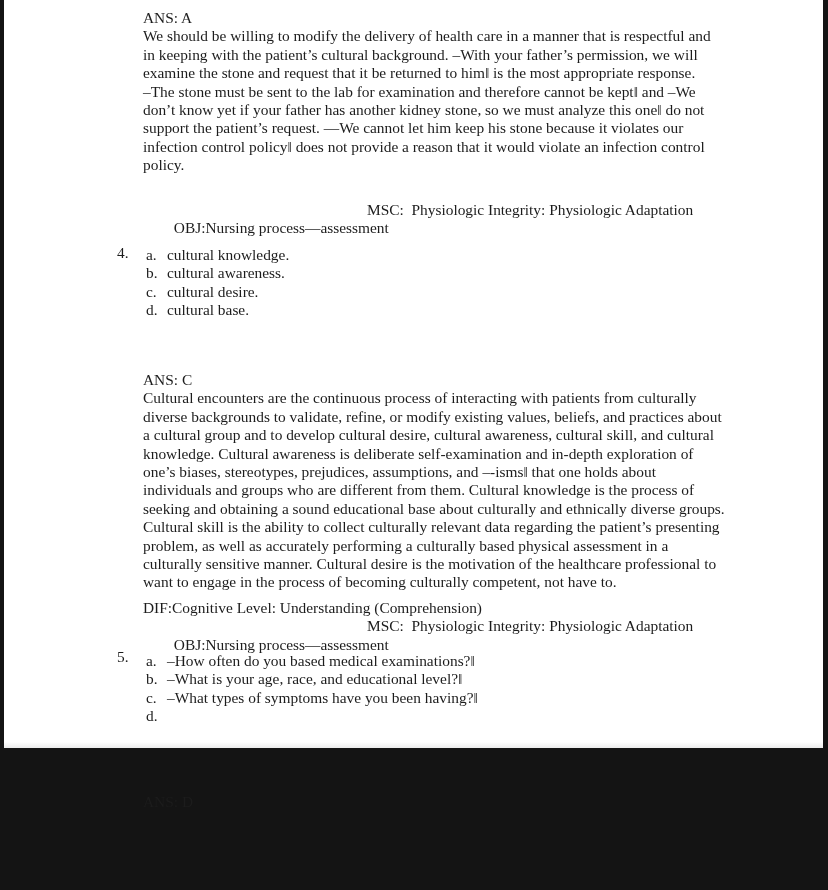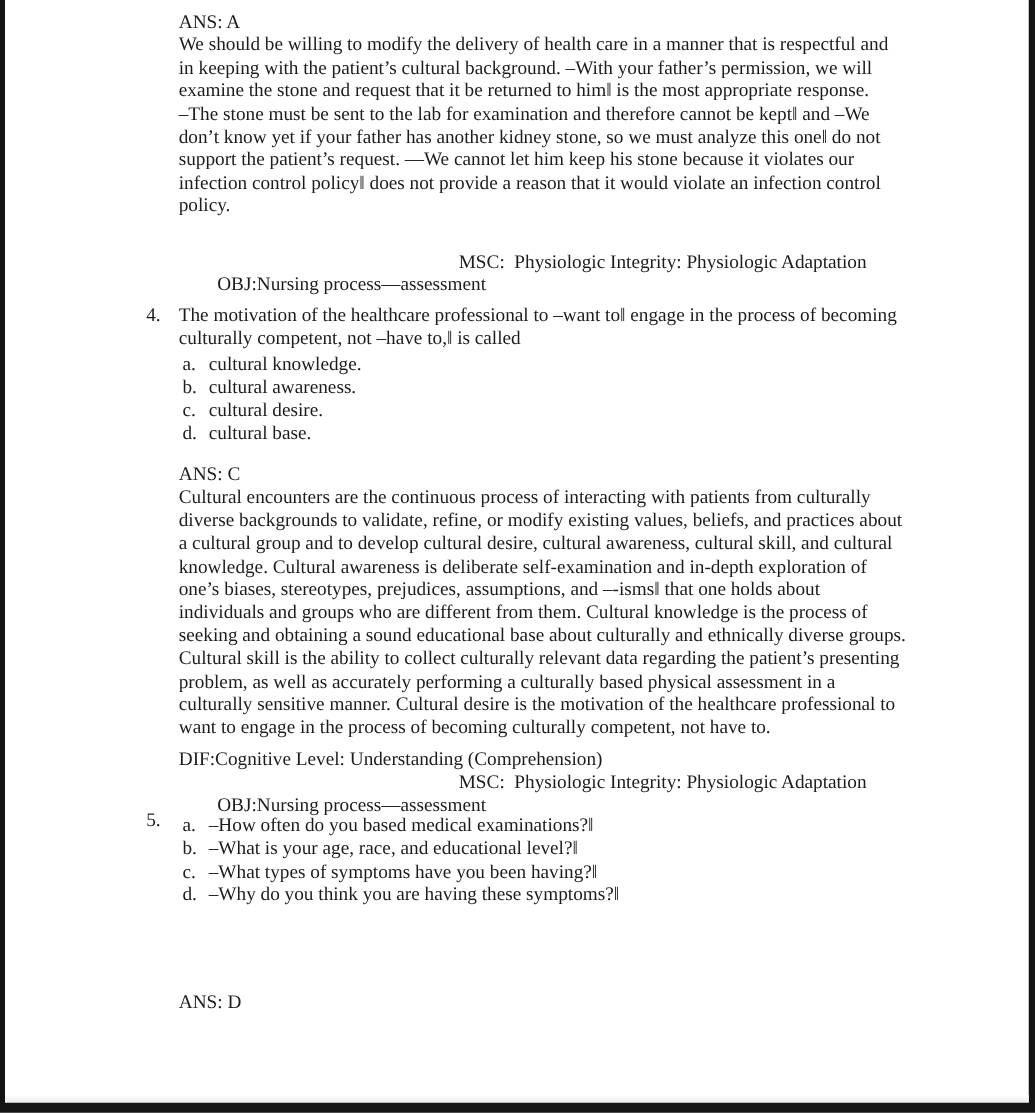--- a/index.html
+++ b/index.html
@@ -8,21 +8,21 @@
     width: 828px;
     height: 890px;
     background: #141414;
     overflow: hidden;
   }
   .page {
     position: absolute;
     left: 4px;
     top: 0;
     width: 819px;
-    height: 882px;
+    height: 748px;
     background: #ffffff;
   }
   .page::after {
     content: "";
     position: absolute;
     left: 0;
     bottom: 0;
     width: 100%;
     height: 6px;
     background: linear-gradient(#ffffff, #ececec);
@@ -94,22 +94,20 @@
 
     <section class="block" style="top:201px">
       <div class="meta-line">
         <span>OBJ:Nursing process—assessment</span>
         <span class="msc">MSC:  Physiologic Integrity: Physiologic Adaptation</span>
       </div>
     </section>
 
     <section class="block" style="top:244px">
       <span class="qnum">4.</span>
-      <div class="para">The motivation of the healthcare professional to –want to‖ engage in the process of becoming
-culturally competent, not –have to,‖ is called</div>
       <div class="options">
         <div class="opt">
           <span class="letter">a.</span>
           <span class="otext">cultural knowledge.</span>
         </div>
         <div class="opt">
           <span class="letter">b.</span>
           <span class="otext">cultural awareness.</span>
         </div>
         <div class="opt">
@@ -156,21 +154,20 @@
         <div class="opt">
           <span class="letter">b.</span>
           <span class="otext">–What is your age, race, and educational level?‖</span>
         </div>
         <div class="opt">
           <span class="letter">c.</span>
           <span class="otext">–What types of symptoms have you been having?‖</span>
         </div>
         <div class="opt">
           <span class="letter">d.</span>
-          <span class="otext">–Why do you think you are having these symptoms?‖</span>
         </div>
       </div>
     </section>
 
     <section class="block" style="top:793px">
       <div class="line">ANS: D</div>
     </section>
 
   </div>
 </div>

